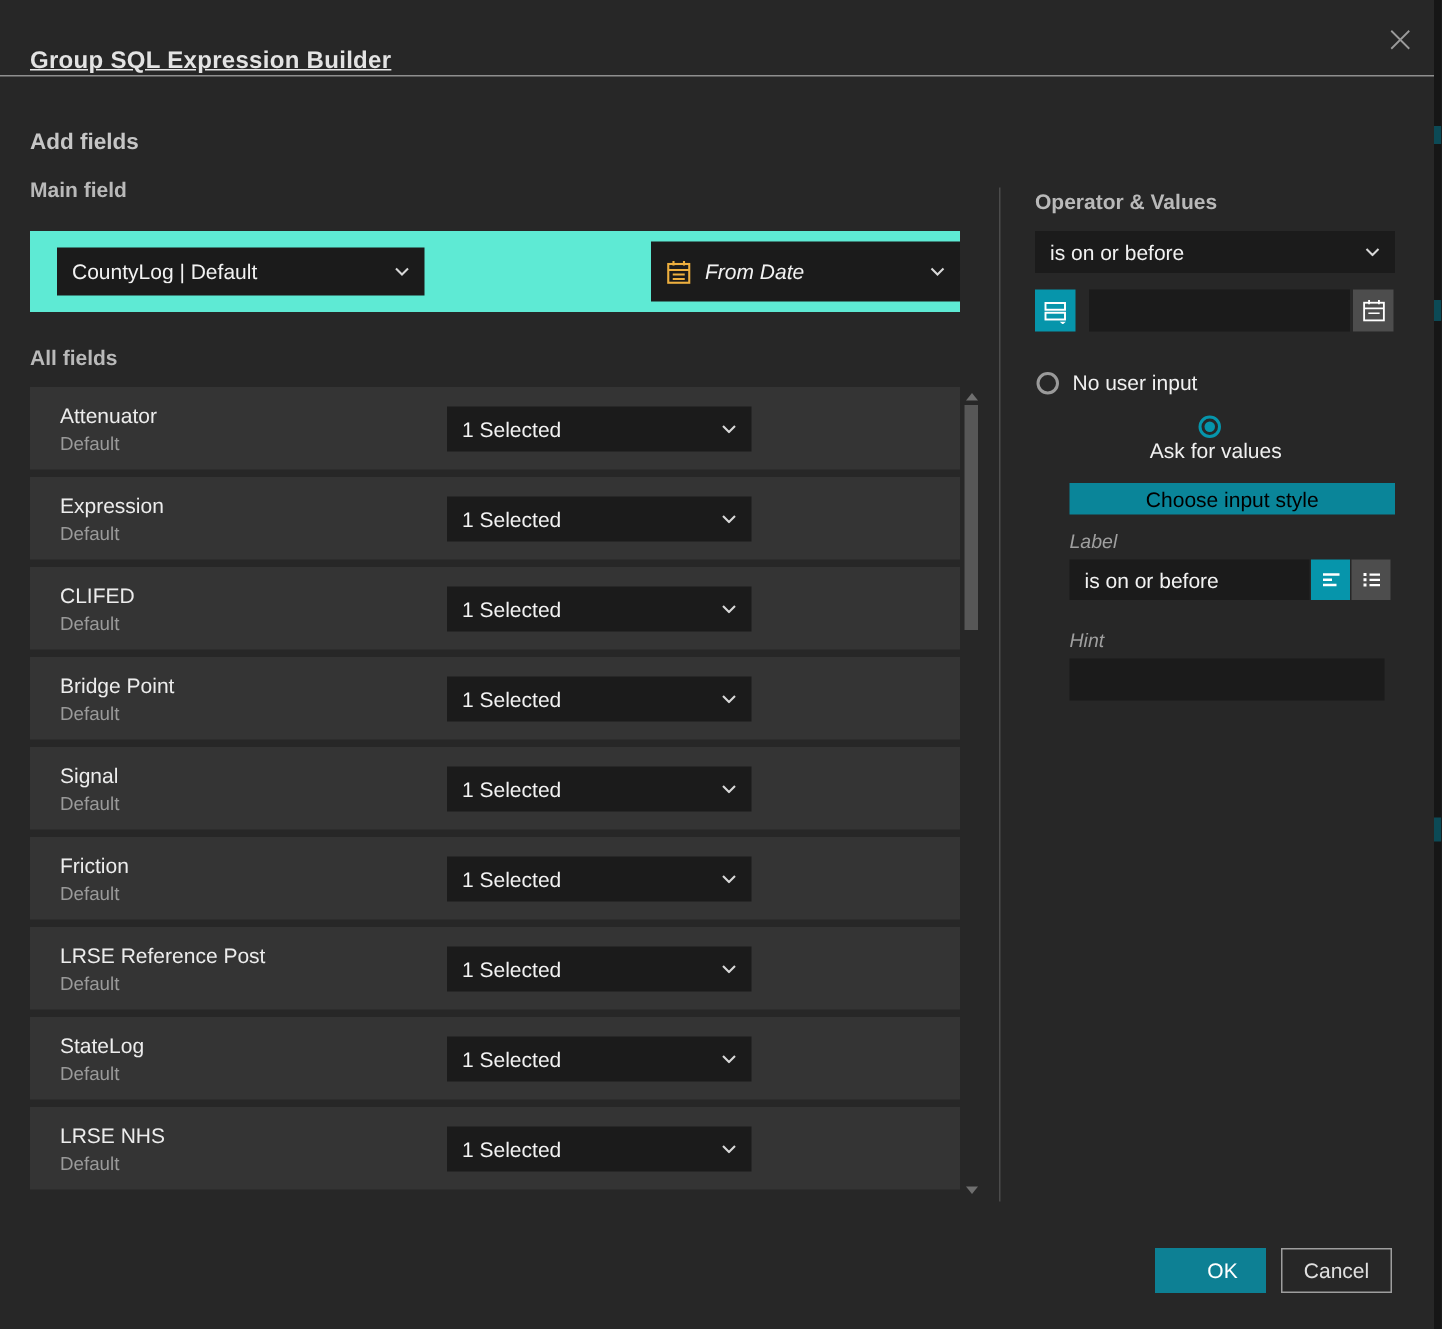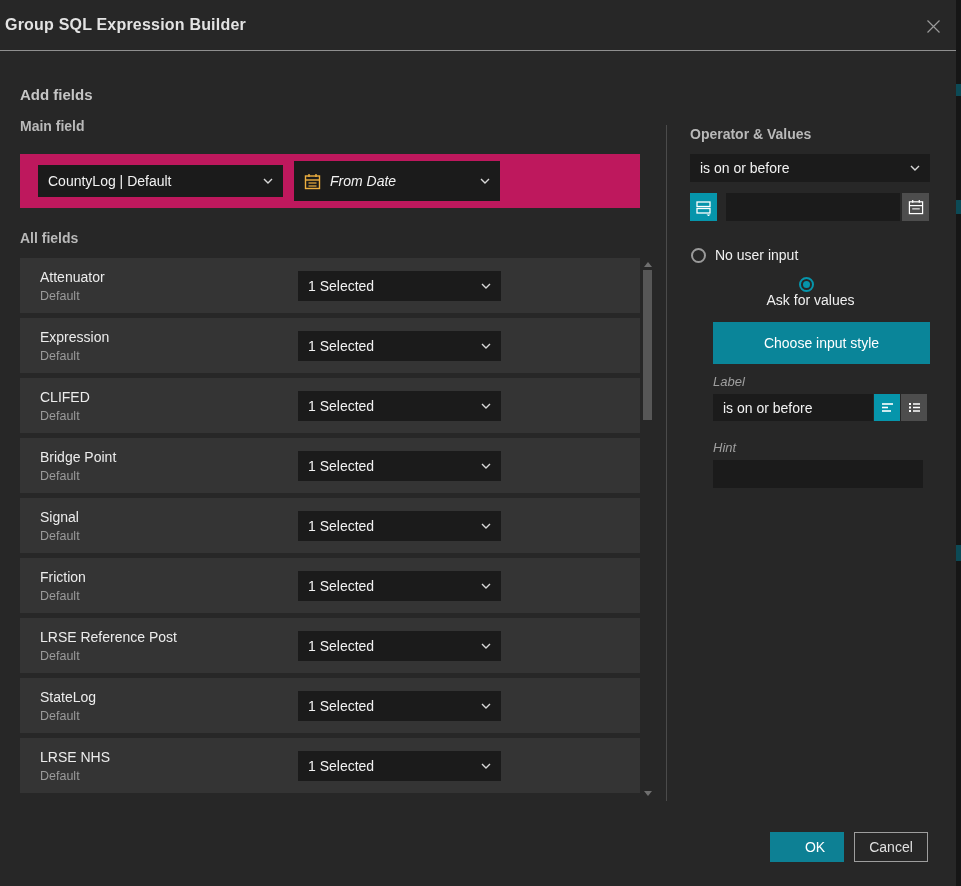--- a/index.html
+++ b/index.html
@@ -5,22 +5,23 @@
   * { margin:0; padding:0; box-sizing:border-box; }
   html,body { background:#1a1a1a; }
   body { font-family:"Liberation Sans", sans-serif; }
   .root {
     position:relative; width:961px; height:886px;
     background:#272727; overflow:hidden; color:#e8e8e8;
   }
   
   .titlebar {
     position:absolute; left:0; top:0; width:956px; height:51px;
-    display:flex; align-items:center; padding:0 5px;
+    display:flex; align-items:flex-end; padding:0 20px;
     border-bottom:1px solid #8f8f8f;
+    text-decoration:underline;
   }
   .title { font-size:16px; font-weight:700; color:#e3e3e3; letter-spacing:.2px; }
   .close-btn {
     position:absolute; right:14px; top:12px; width:28px; height:28px;
     display:flex; align-items:center; justify-content:center; cursor:pointer;
   }
   
   .add-fields { position:absolute; left:20px; top:86px; font-size:15px; font-weight:700; color:#c6c6c6; }
   .sec-label  { font-size:14px; font-weight:700; color:#b9b9b9; }
   .main-field-label { position:absolute; left:20px; top:118px; }
@@ -32,21 +33,21 @@
   }
   .select .select-text { flex:1; white-space:nowrap; overflow:hidden; }
   .select .chevron { display:flex; align-items:center; margin-left:6px; }
   .txt-input {
     background:#1b1b1b; border:none; outline:none; color:#f2f2f2;
     font-size:14px; font-family:"Liberation Sans", sans-serif; padding:0 10px;
   }
   
   .main-field-box {
     position:absolute; left:20px; top:154px; width:620px; height:54px;
-    background:#be185d; display:flex; align-items:center;
+    background:#5eead4; display:flex; align-items:center;justify-content:space-between;
   }
   .layer-select { width:245px; height:32px; margin-left:18px; }
   .date-field-select { width:206px; height:40px; margin-left:11px;font-style:italic; }
   .cal-gold { display:flex; align-items:center; margin-right:9px; }
   
   .fields-list { position:absolute; left:20px; top:258px; width:620px; }
   .field-row {
     height:55px; margin-bottom:5px; background:#343434;
     display:flex; align-items:center;
   }
@@ -77,22 +78,22 @@
   .radio-row.first { margin-top:26px; }
   .radio-row.second { margin-top:14px;flex-direction:column; }
   .radio {
     width:15px; height:15px; border-radius:50%; border:2px solid #9a9a9a;
     margin-right:9px; flex:none; display:flex; align-items:center; justify-content:center;
   }
   .radio.checked { border-color:#0695ab; }
   .radio.checked::after { content:""; width:7px; height:7px; border-radius:50%; background:#0695ab; }
   .radio-label { font-size:14px; color:#f0f0f0; }
   .choose-btn {
-    margin:14px 0 0 23px; width:217px; height:42px; background:#0a8599;
-    color:#ffffff; font-size:14px; display:flex; align-items:center; justify-content:center;
+    margin:14px 0 0 23px; width:217px; height:21px; background:#0a8599;
+    color:#000000; font-size:14px; display:flex; align-items:center; justify-content:center;
     cursor:pointer;
   }
   .small-label { margin:10px 0 0 23px; font-size:13px; color:#9f9f9f;font-style:italic; }
   .label-row { display:flex; margin:5px 0 0 23px; height:27px; }
   .label-input { width:160px; height:27px; }
   .label-row .icon-btn { width:26px; height:27px; }
   .label-row .teal-btn { margin-left:1px; }
   .label-row .gray-btn { margin-left:1px; }
   .hint-label { margin-top:19px; }
   .hint-input { display:block; margin:5px 0 0 23px; width:210px; height:28px; }

